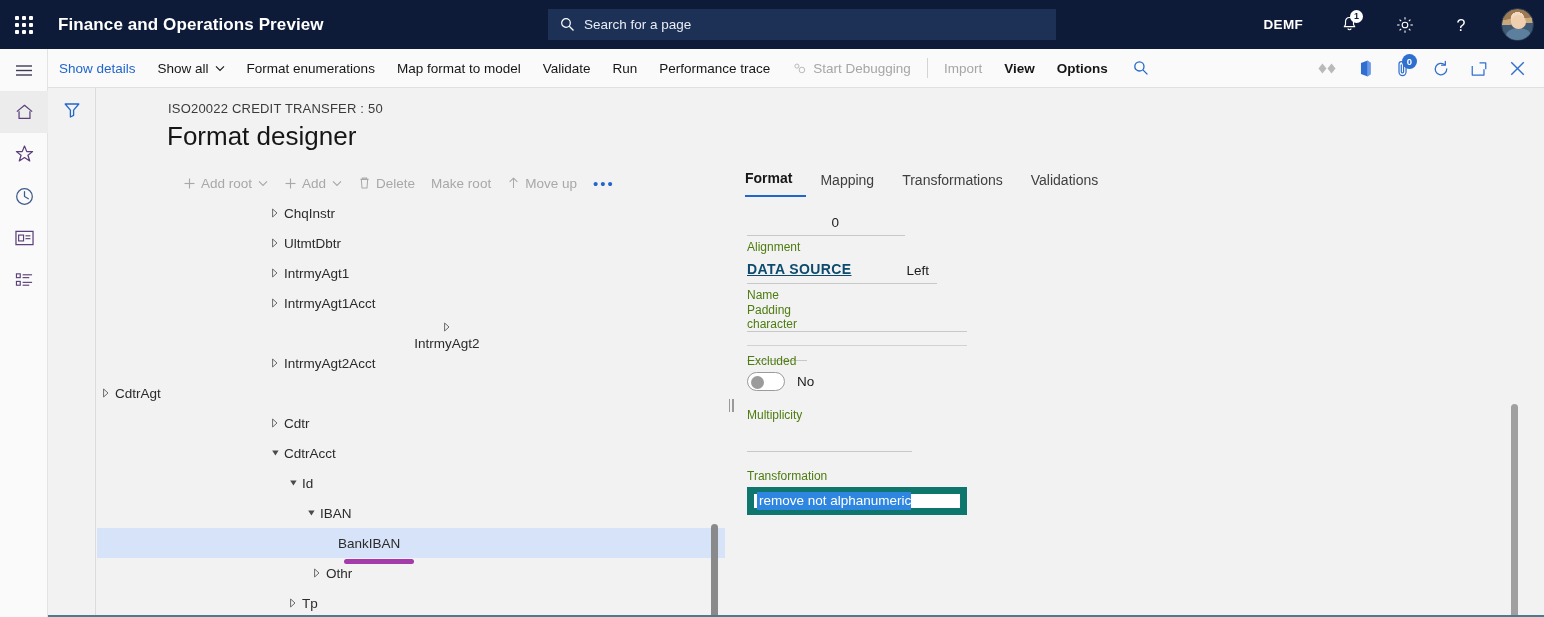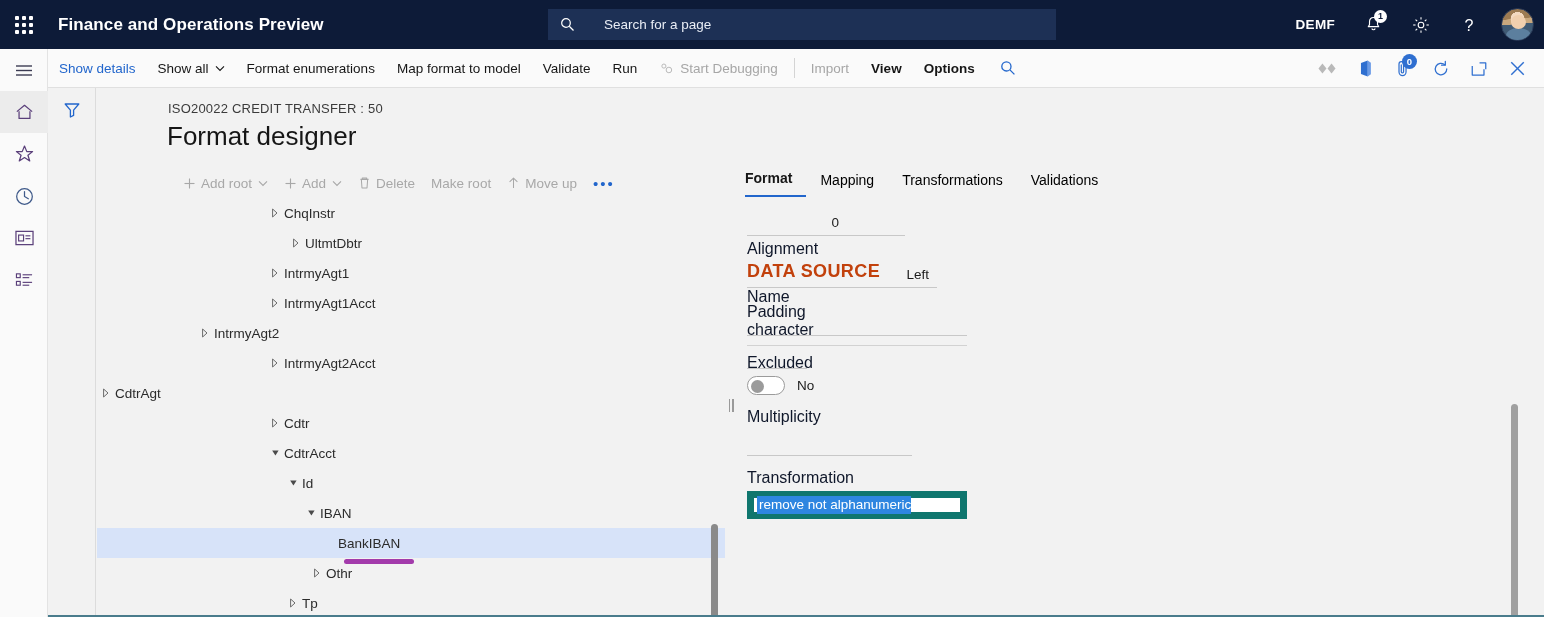--- a/index.html
+++ b/index.html
@@ -35,28 +35,27 @@
     margin-left: 10px; letter-spacing: 0.1px;
     white-space: nowrap;
   }
   .topsearch {
     position: absolute; left: 548px; top: 9px;
     width: 508px; height: 31px;
     background: #1d3055;
     display: flex; align-items: center;
     padding-left: 12px;
     cursor: text;
-    gap: 20px;
   }
   .topsearch .sicon { margin-right: 9px; display: flex; align-items: center; }
   .topsearch .ph { color: #e9edf5; font-size: 13.5px; }
 
   .topright {
     position: absolute; right: 10px; top: 0; height: 49px;
-    display: flex; align-items: center; gap: 0px;
+    display: flex; align-items: center; gap: 8px;
   }
   .company {
     color: #ffffff; font-size: 13.5px; font-weight: bold;
     padding: 0 14px; cursor: pointer; letter-spacing: .3px;
   }
   .navicon {
     width: 48px; height: 49px;
     display: flex; align-items: center; justify-content: center;
     cursor: pointer; position: relative;
   }
@@ -230,47 +229,48 @@
   
   .formpane {
     position: absolute; left: 648px; top: 60px;
     width: 760px; height: 469px;
   }
   .tabs {
     position: absolute; left: 0; top: 22px;
     display: flex; align-items: flex-end; gap: 0;
   }
   .tab {
-    font-size: 14px; color: #000000;
+    font-size: 14px; color: #404040;
     padding: 0 14px 9px 14px;
     cursor: pointer; white-space: nowrap;
   }
   .tab:first-child { padding-left: 0; }
   .tab.active { color: #161616; font-weight: bold; border-bottom: 2px solid #2266cc; }
 
   .fld { position: absolute; }
   .fld-label {
-    font-size: 16px; color: #0f172a; margin-bottom: 4px;
+    font-size: 12px; color: #4d7c0f; margin-bottom: 4px;
   }
   .fld-input {
     height: 26px;
     border: none; border-bottom: 1px solid #c8c8c8;
     background: transparent;
     font-size: 13.5px; color: #1b1b1b;
     font-family: "Liberation Sans", sans-serif;
     padding: 0 8px;
     width: 100%;
     outline: none;
     text-align: right;
   }
   .fld-input.num { text-align: right; padding-right: 66px; }
   .section-title {
     position: absolute;
-    font-size: 18px; font-weight: bold; color: #c2410c;
+    font-size: 14px; font-weight: bold; color: #0c4a6e;
     letter-spacing: .4px;
+    text-decoration: underline;
   }
   .hrule { position: absolute; height: 1px; background: #d2d2d2; }
   .toggle-wrap { display: flex; align-items: center; gap: 12px; }
   .toggle {
     width: 38px; height: 19px; border-radius: 11px;
     background: #ffffff; border: 1px solid #9b9b9b;
     position: relative; cursor: pointer; flex: 0 0 38px;
   }
   .toggle .knob {
     position: absolute; left: 3px; top: 2.5px;
@@ -435,20 +435,23 @@
     <span>Format enumerations</span>
   </div>
   <div class="cmd">
     <span>Map format to model</span>
   </div>
   <div class="cmd">
     <span>Validate</span>
   </div>
   <div class="cmd">
     <span>Run</span>
+  </div>
+  <div class="cmd">
+    <span>Performance trace</span>
   </div>
 
   <div class="cmd disabled">
     <span class="lead">
       <svg width="15" height="13" viewBox="0 0 16 14">
         <circle cx="5.2" cy="4.4" r="2.2" fill="none" stroke="#b4b4b4" stroke-width="1"></circle>
         <circle cx="10.6" cy="8.6" r="3" fill="none" stroke="#b4b4b4" stroke-width="1"></circle>
       </svg>
     </span>
     <span>Start Debugging</span>
@@ -593,21 +596,21 @@
     <div class="treepane">
       <div id="tree-rows">
           <div class="treerow" style="padding-left: 169px;">
             <span class="twisty">
               <svg width="8" height="10" viewBox="0 0 8 10">
                 <path d="M1.6 1 6 5l-4.4 4z" fill="none" stroke="#6a6a6a" stroke-width="1"></path>
               </svg>
             </span>
             <span class="treelabel">ChqInstr</span>
           </div>
-          <div class="treerow" style="padding-left: 169px; margin-left: 21px;">
+          <div class="treerow" style="padding-left: 169px;">
             <span class="twisty">
               <svg width="8" height="10" viewBox="0 0 8 10">
                 <path d="M1.6 1 6 5l-4.4 4z" fill="none" stroke="#6a6a6a" stroke-width="1"></path>
               </svg>
             </span>
             <span class="treelabel">UltmtDbtr</span>
           </div>
           <div class="treerow" style="padding-left: 169px;">
             <span class="twisty">
               <svg width="8" height="10" viewBox="0 0 8 10">
@@ -617,21 +620,21 @@
             <span class="treelabel">IntrmyAgt1</span>
           </div>
           <div class="treerow" style="padding-left: 169px;">
             <span class="twisty">
               <svg width="8" height="10" viewBox="0 0 8 10">
                 <path d="M1.6 1 6 5l-4.4 4z" fill="none" stroke="#6a6a6a" stroke-width="1"></path>
               </svg>
             </span>
             <span class="treelabel">IntrmyAgt1Acct</span>
           </div>
-          <div class="treerow" style="padding-left: 99px;">
+          <div class="treerow" style="padding-left: 72px; flex-direction: column;">
             <span class="twisty">
               <svg width="8" height="10" viewBox="0 0 8 10">
                 <path d="M1.6 1 6 5l-4.4 4z" fill="none" stroke="#6a6a6a" stroke-width="1"></path>
               </svg>
             </span>
             <span class="treelabel">IntrmyAgt2</span>
           </div>
           <div class="treerow" style="padding-left: 169px;">
             <span class="twisty">
               <svg width="8" height="10" viewBox="0 0 8 10">

